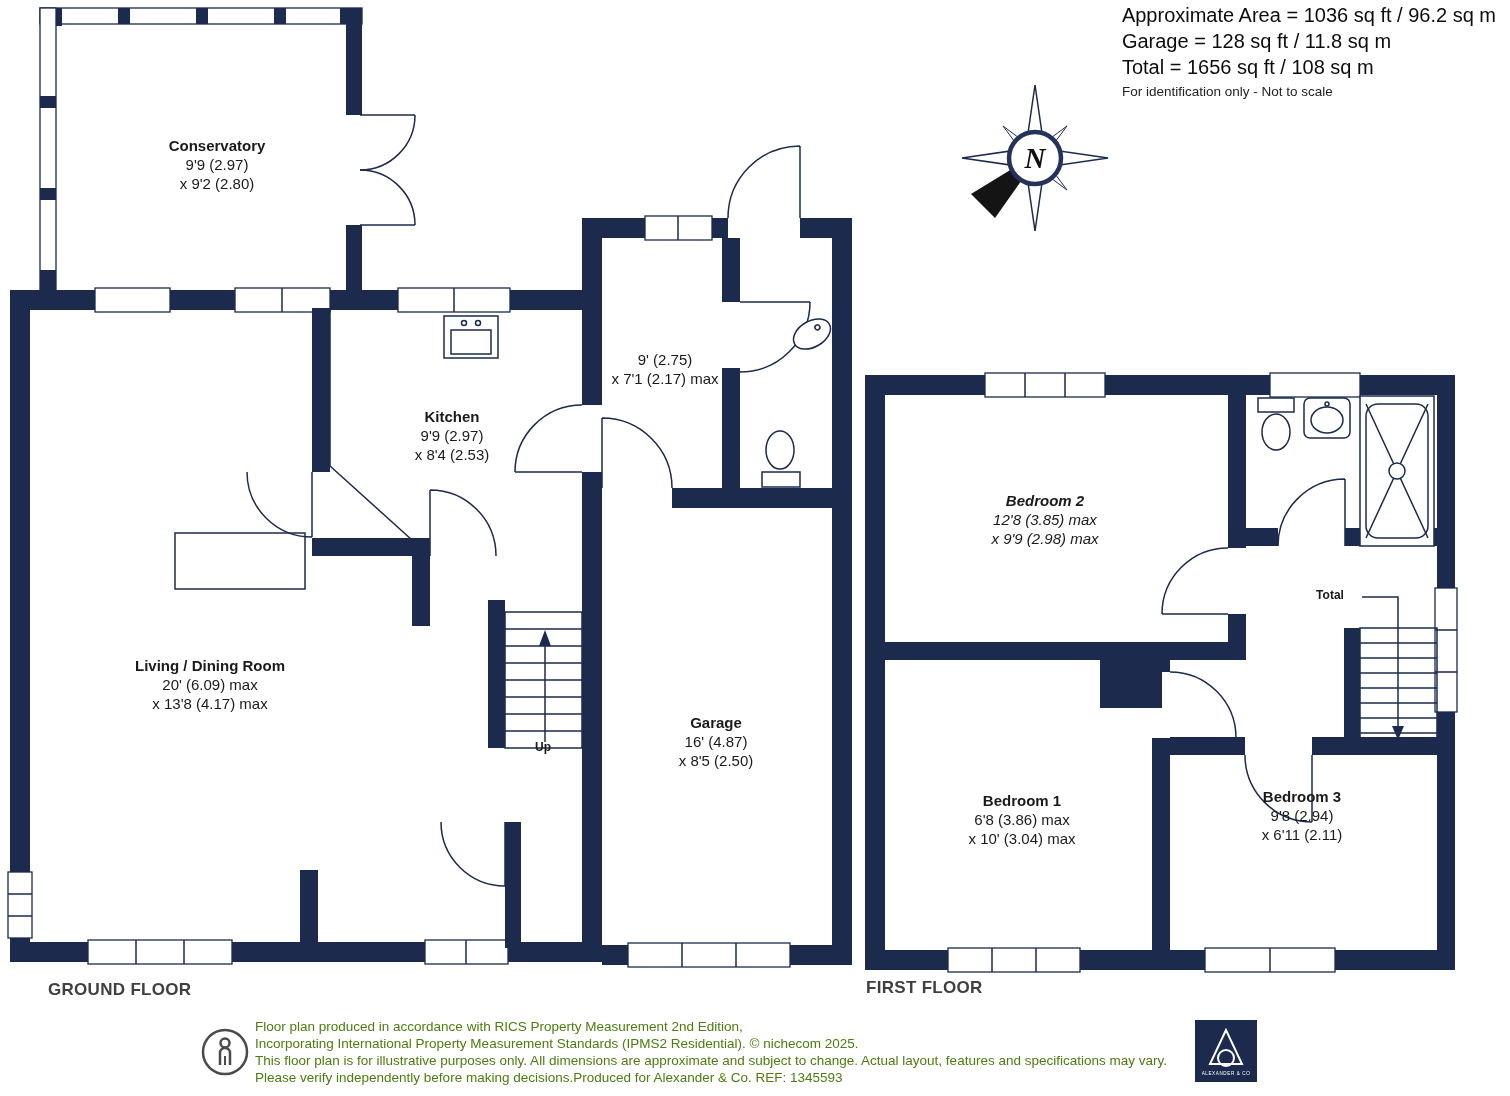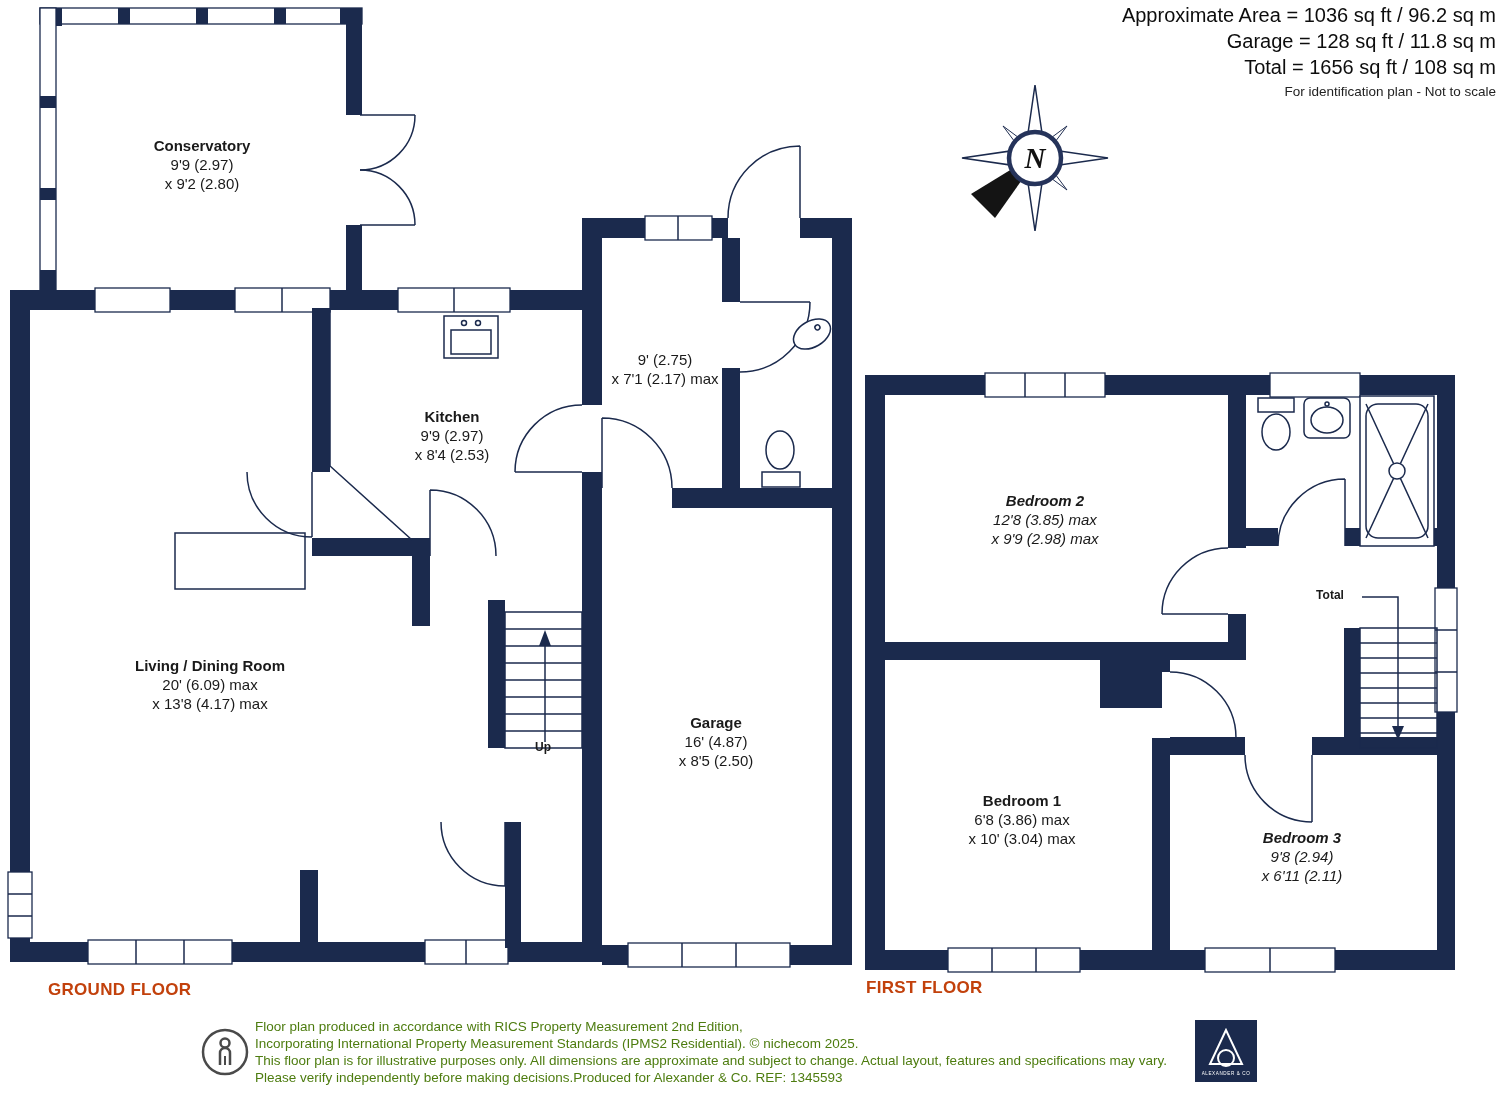--- a/index.html
+++ b/index.html
@@ -10,22 +10,22 @@
   }
   svg{position:absolute;left:0;top:0;}
   svg .w{fill:var(--wall);}
   svg .t{fill:none;stroke:var(--wall);stroke-width:1.5;}
   svg .f{fill:#fff;stroke:var(--wall);stroke-width:1.5;}
   svg .win{fill:#fff;stroke:var(--wall);stroke-width:1.3;}
   .room-label{position:absolute;transform:translateX(-50%);text-align:center;
     font-size:15px;line-height:19px;color:var(--text);white-space:nowrap;}
   .room-name{font-weight:bold;}
   .stair-label{position:absolute;transform:translateX(-50%);font-size:12px;font-weight:bold;color:var(--text);}
-  .floor-title{position:absolute;font-size:17px;font-weight:bold;color:#c2410c;letter-spacing:.3px;}
-  .area-block{position:absolute;top:2px;right:14px;text-align:right;color:#0d0d0d;}
+  .floor-title{position:absolute;font-size:17px;font-weight:bold;color:#404040;letter-spacing:.3px;}
+  .area-block{position:absolute;top:2px;right:14px;text-align:left;color:#0d0d0d;}
   .area-block .big{font-size:20px;line-height:26px;}
   .area-block .small{font-size:13.5px;line-height:18px;margin-top:3px;color:#222;}
   .footer-block{position:absolute;left:255px;top:1018px;width:950px;font-size:13.5px;line-height:17px;color:#4d7c0f;}
 </style>
 </head>
 <body>
 
 <div id="stage">
 
   <svg width="1510" height="1096" viewBox="0 0 1510 1096">
@@ -238,24 +238,24 @@
       <path d="M31 10 L15 44 H47 Z" fill="none" stroke="#fff" stroke-width="2"></path>
       <circle cx="31" cy="38" r="8" fill="none" stroke="#fff" stroke-width="2"></circle>
       <text x="31" y="55" text-anchor="middle" font-size="4.6" letter-spacing="0.6" fill="#fff">ALEXANDER &amp; CO</text>
     </g>
   </svg>
 
   <div class="area-block">
     <div class="big">Approximate Area = 1036 sq ft / 96.2 sq m</div>
     <div class="big">Garage = 128 sq ft / 11.8 sq m</div>
     <div class="big">Total = 1656 sq ft / 108 sq m</div>
-    <div class="small">For identification plan - Not to scale</div>
-  </div>
-
-  <div class="room-label" style="left:202px;top:136px;">
+    <div class="small">For identification only - Not to scale</div>
+  </div>
+
+  <div class="room-label" style="left:217px;top:136px;">
     <div class="room-name">Conservatory</div>
     <div>9'9 (2.97)</div>
     <div>x 9'2 (2.80)</div>
   </div>
 
   <div class="room-label" style="left:452px;top:407px;">
     <div class="room-name">Kitchen</div>
     <div>9'9 (2.97)</div>
     <div>x 8'4 (2.53)</div>
   </div>
@@ -285,21 +285,21 @@
     <div>12'8 (3.85) max</div>
     <div>x 9'9 (2.98) max</div>
   </div>
 
   <div class="room-label" style="left:1022px;top:791px;">
     <div class="room-name">Bedroom 1</div>
     <div>6'8 (3.86) max</div>
     <div>x 10' (3.04) max</div>
   </div>
 
-  <div class="room-label" style="left:1302px;top:828px;font-style:italic;">
+  <div class="room-label" style="left:1302px;top:787px;">
     <div class="room-name">Bedroom 3</div>
     <div>9'8 (2.94)</div>
     <div>x 6'11 (2.11)</div>
   </div>
 
   <div class="floor-title" style="left:48px;top:980px;">GROUND FLOOR</div>
   <div class="floor-title" style="left:866px;top:978px;">FIRST FLOOR</div>
 
   <div class="footer-block">
     <div>Floor plan produced in accordance with RICS Property Measurement 2nd Edition,</div>

